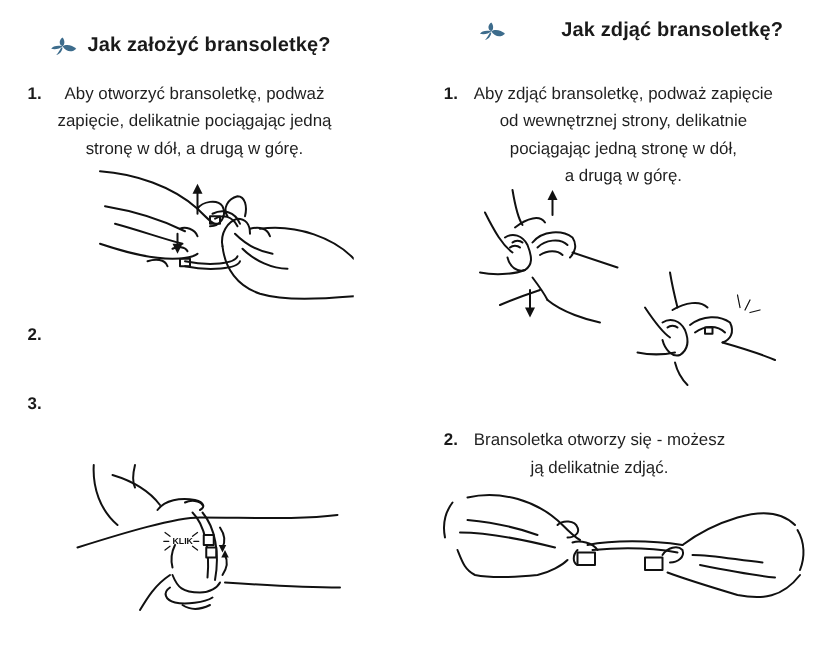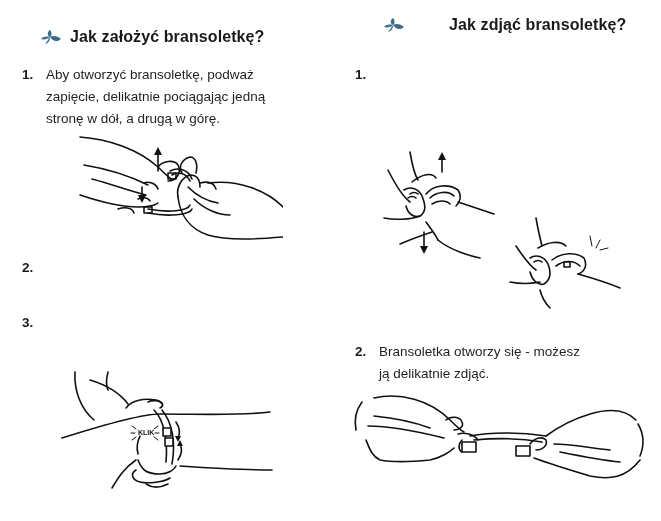--- a/index.html
+++ b/index.html
@@ -22,21 +22,21 @@
     .col-right .heading { left: 53px; top: 16px; gap: 36px; }
 
     .step {
       position: absolute;
       display: flex;
       font-size: 13.5px; line-height: 22px; color: #1f1f1f;
     }
     .step .num {
       width: 24px; flex: none; font-weight: 700; color: #1a1a1a;
     }
-    .step .text { white-space: pre-line; }
+    .step .text { white-space: pre-line; text-align: center; }
 
     .col-left .s1 { left: 22px; top: 64px; width: 300px; }
     .col-left .s2 { left: 22px; top: 257px; width: 300px; }
     .col-left .s3 { left: 22px; top: 312px; width: 305px; }
 
     .col-right .s1 { left: 25px; top: 64px; width: 305px; }
     .col-right .s2 { left: 25px; top: 341px; width: 300px; }
 
     .illus { position: absolute; }
     .illus svg { display: block; }
@@ -158,20 +158,24 @@
       <path d="M10 2 C7 4 7 8 10 9 C12 8 12 4 10 2 Z" fill="#3d6c8c" stroke="none"></path>
       <path d="M10 9 C6 8 2 9 1 11 C4 12 8 11 10 9 Z" fill="#3d6c8c" stroke="none"></path>
       <path d="M10 9 C13 7 18 8 21 11 C18 14 13 14 10 9 Z" fill="#3d6c8c" stroke="none"></path>
       <path d="M9 10 C8 12 6 15 5 16 C7 16 10 13 10 10 Z" fill="#3d6c8c" stroke="none"></path>
     </svg>
     <span>Jak zdjąć bransoletkę?</span>
   </h2>
 
   <div class="step s1">
     <span class="num">1.</span>
+    <span class="text">Aby zdjąć bransoletkę, podważ zapięcie
+od wewnętrznej strony, delikatnie
+pociągając jedną stronę w dół,
+a drugą w górę.</span>
   </div>
 
   <div class="illus" style="left:40px; top:150px;">
     <svg width="260" height="160" viewBox="0 0 260 160">
 
       <path d="M40 2 C42 14 44 24 48 30"></path>
       <path d="M18 20 C26 36 32 46 40 52"></path>
       <path d="M42 32 C52 24 62 22 66 28"></path>
       <path d="M34 40 C40 36 48 38 52 46 C56 56 56 62 50 66 C44 68 38 64 36 56"></path>
       <path d="M40 44 C42 42 46 42 48 44"></path>

